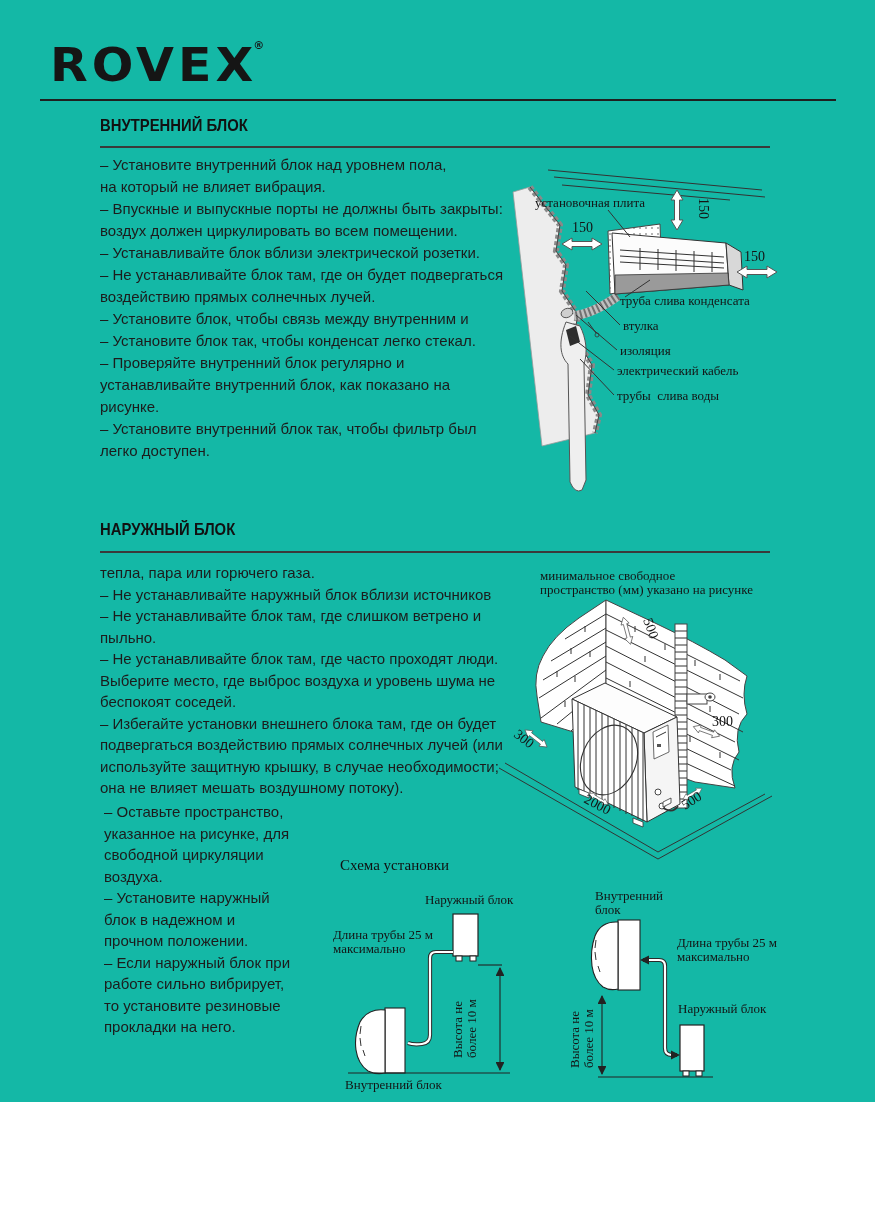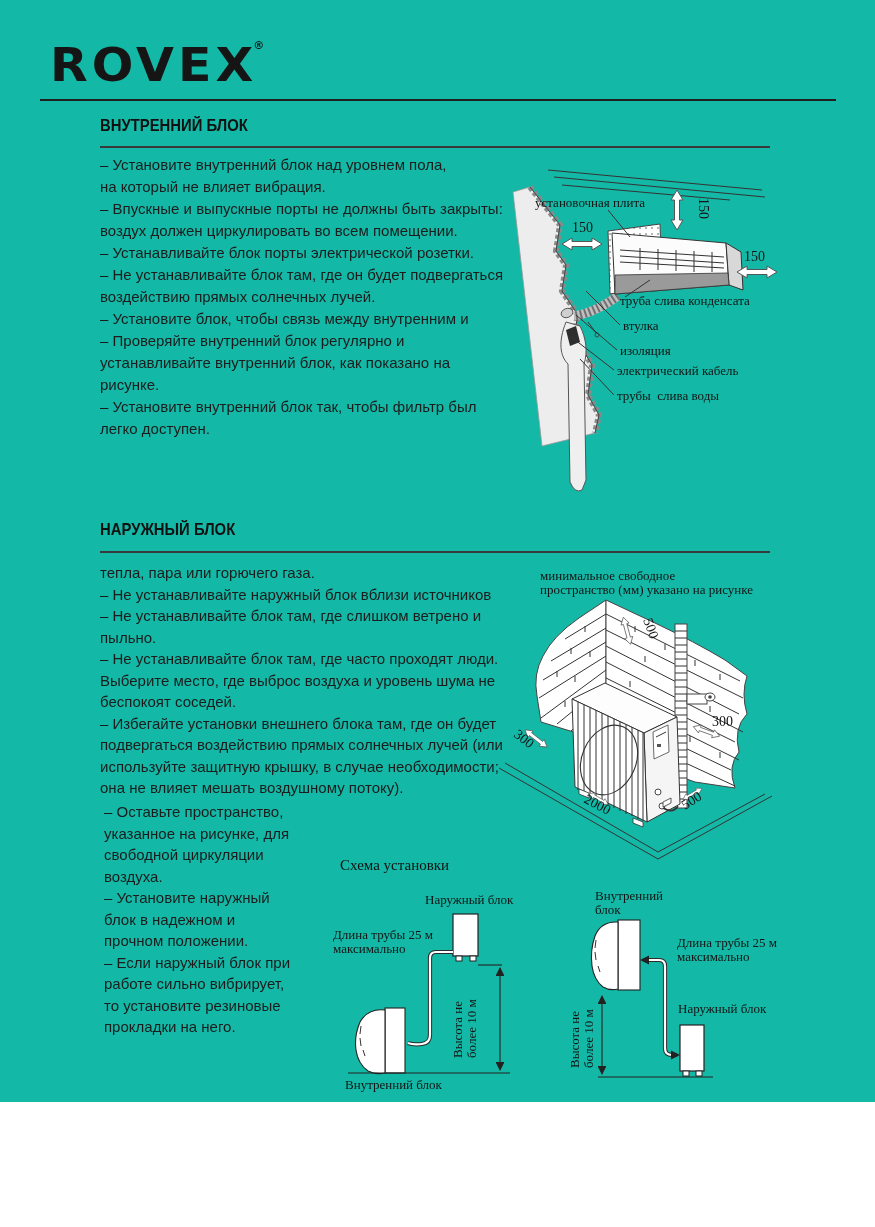--- a/index.html
+++ b/index.html
@@ -34,24 +34,25 @@
   <div class="rule" style="left:40px;top:99px;width:796px;height:2px;"></div>
 
   <div class="sec-head" style="left:100px;top:116px;">ВНУТРЕННИЙ БЛОК</div>
   <div class="rule" style="left:100px;top:146px;width:670px;height:1.5px;background:#3a3a3a;"></div>
 
   <div class="abs textcol" id="indoor-text" style="left:100px;top:154px;width:400px;">
       <div class="ln">– Установите внутренний блок над уровнем пола,</div>
       <div class="ln">на который не влияет вибрация.</div>
       <div class="ln">– Впускные и выпускные порты не должны быть закрыты:</div>
       <div class="ln">воздух должен циркулировать во всем помещении.</div>
-      <div class="ln">– Устанавливайте блок порты электрической розетки.</div>
+      <div class="ln">– Устанавливайте блок вблизи электрической розетки.</div>
       <div class="ln">– Не устанавливайте блок там, где он будет подвергаться</div>
       <div class="ln">воздействию прямых солнечных лучей.</div>
       <div class="ln">– Установите блок, чтобы связь между внутренним и</div>
+      <div class="ln">– Установите блок так, чтобы конденсат легко стекал.</div>
       <div class="ln">– Проверяйте внутренний блок регулярно и</div>
       <div class="ln">устанавливайте внутренний блок, как показано на</div>
       <div class="ln">рисунке.</div>
       <div class="ln">– Установите внутренний блок так, чтобы фильтр был</div>
       <div class="ln">легко доступен.</div>
     </div>
 
   <svg class="abs" style="left:500px;top:160px;" width="375" height="345" viewBox="0 0 375 345">
     <defs>
       <pattern id="dots1" width="6" height="6" patternUnits="userSpaceOnUse">

